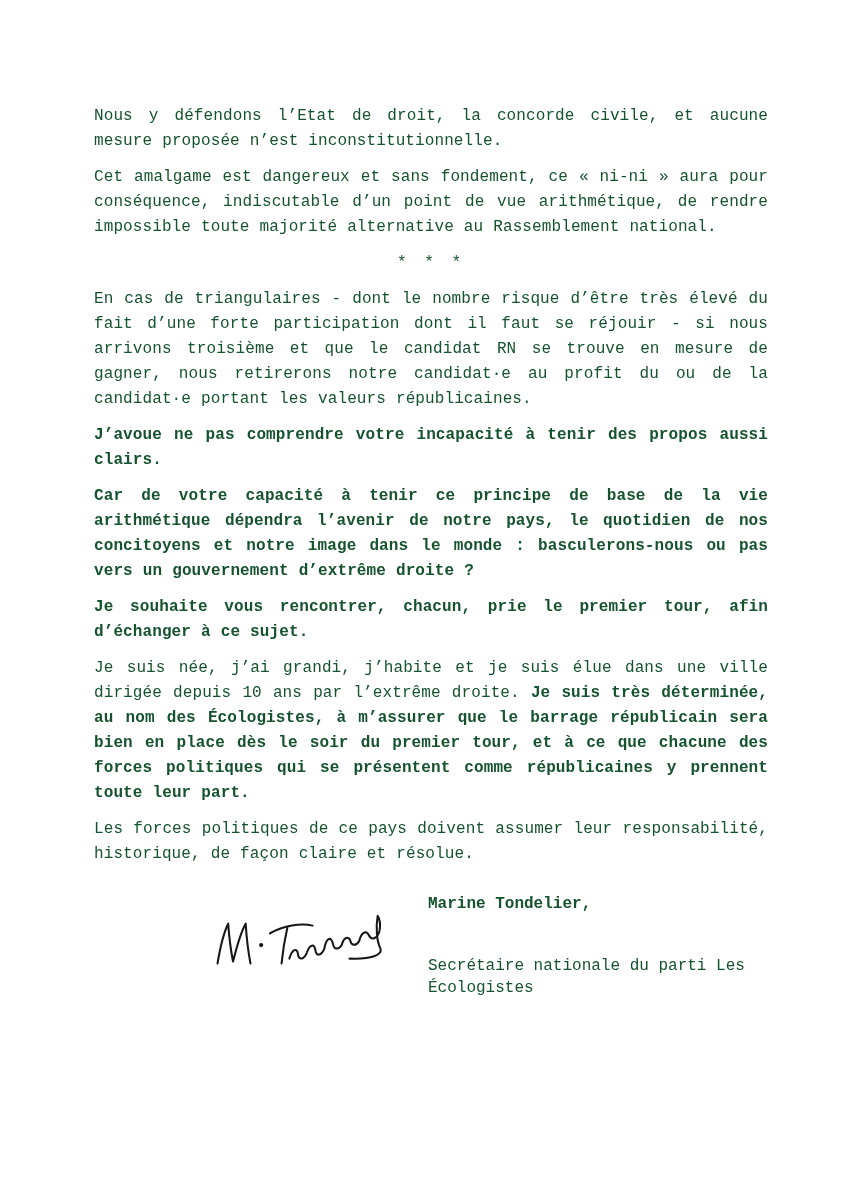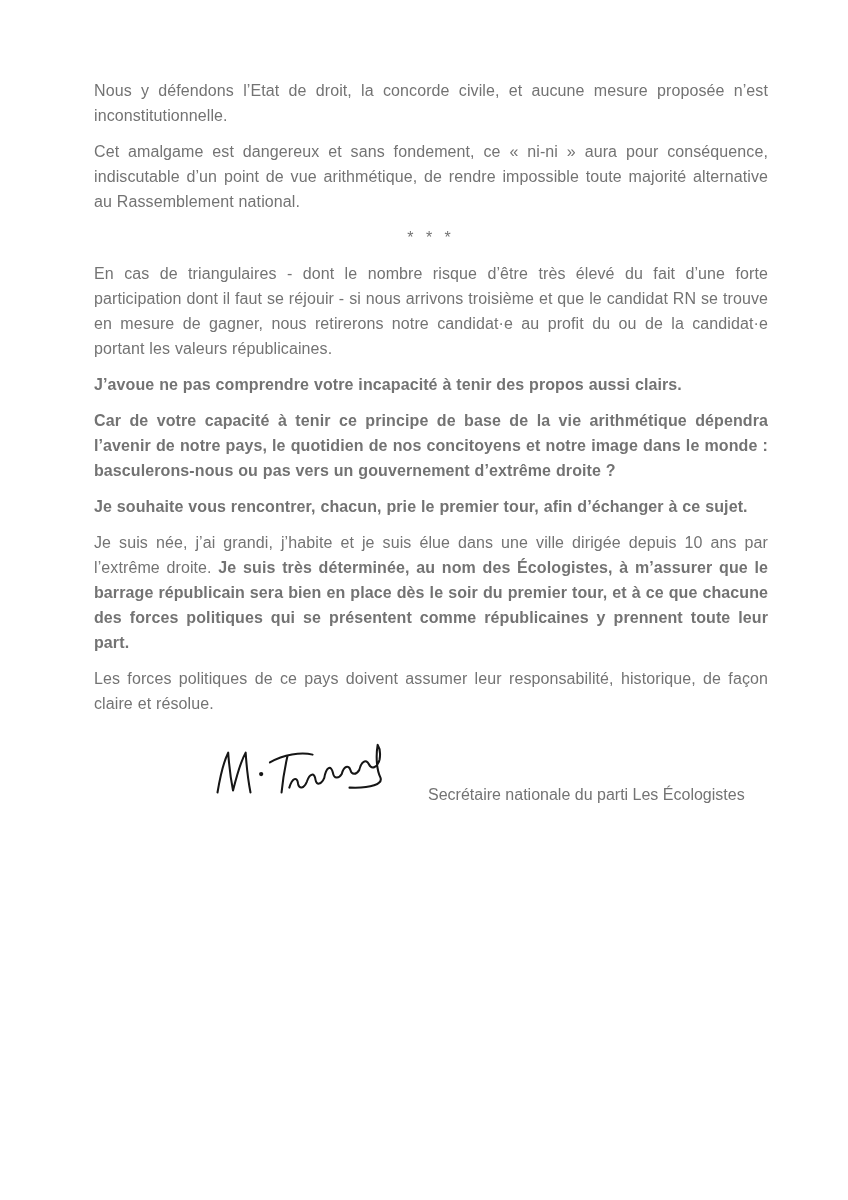--- a/index.html
+++ b/index.html
@@ -5,23 +5,23 @@
   html, body {
     margin: 0;
     padding: 0;
     background: #ffffff;
   }
   .page {
     width: 848px;
     height: 1200px;
     background: #ffffff;
     box-sizing: border-box;
-    padding: 78px 80px 0 94px;
-    font-family: Liberation Sans, sans-serif;
-    color: #737373;
+    padding: 104px 80px 0 94px;
+    font-family: Liberation Mono, monospace;
+    color: #14532d;
     overflow: hidden;
   }
   .content {
     width: 100%;
   }
   .para {
     margin: 0 0 11px 0;
     font-size: 16px;
     line-height: 25px;
     text-align: justify;
@@ -110,18 +110,19 @@
 
         <circle cx="55" cy="33" r="2.2"></circle>
 
         <path d="M64,21 C78,13 96,10 108,13"></path>
 
         <path d="M82,15 C79,28 77,42 76,52"></path>
 
         <path d="M84,47 c3,-10 8,-12 9,-4 c1,6 6,5 9,-2 c3,-9 8,-10 9,-2 c1,6 6,5 9,-2 c2,-11 7,-14 9,-5 c1,6 6,6 9,1 c2,-8 7,-10 9,-4 c1,5 6,5 9,0 c2,-9 7,-12 10,-6 c3,6 9,3 11,-5 c1,-6 0,-12 -2,-15 c-2,12 -1,26 3,34 c2,6 -9,11 -32,10"></path>
       </svg>
       <div class="sig-text">
+        <div class="sig-name">Marine Tondelier,</div>
         <div class="sig-title">Secrétaire nationale du parti Les Écologistes</div>
       </div>
     </div>
 
   </div>
 </div>
 
 </body></html>

